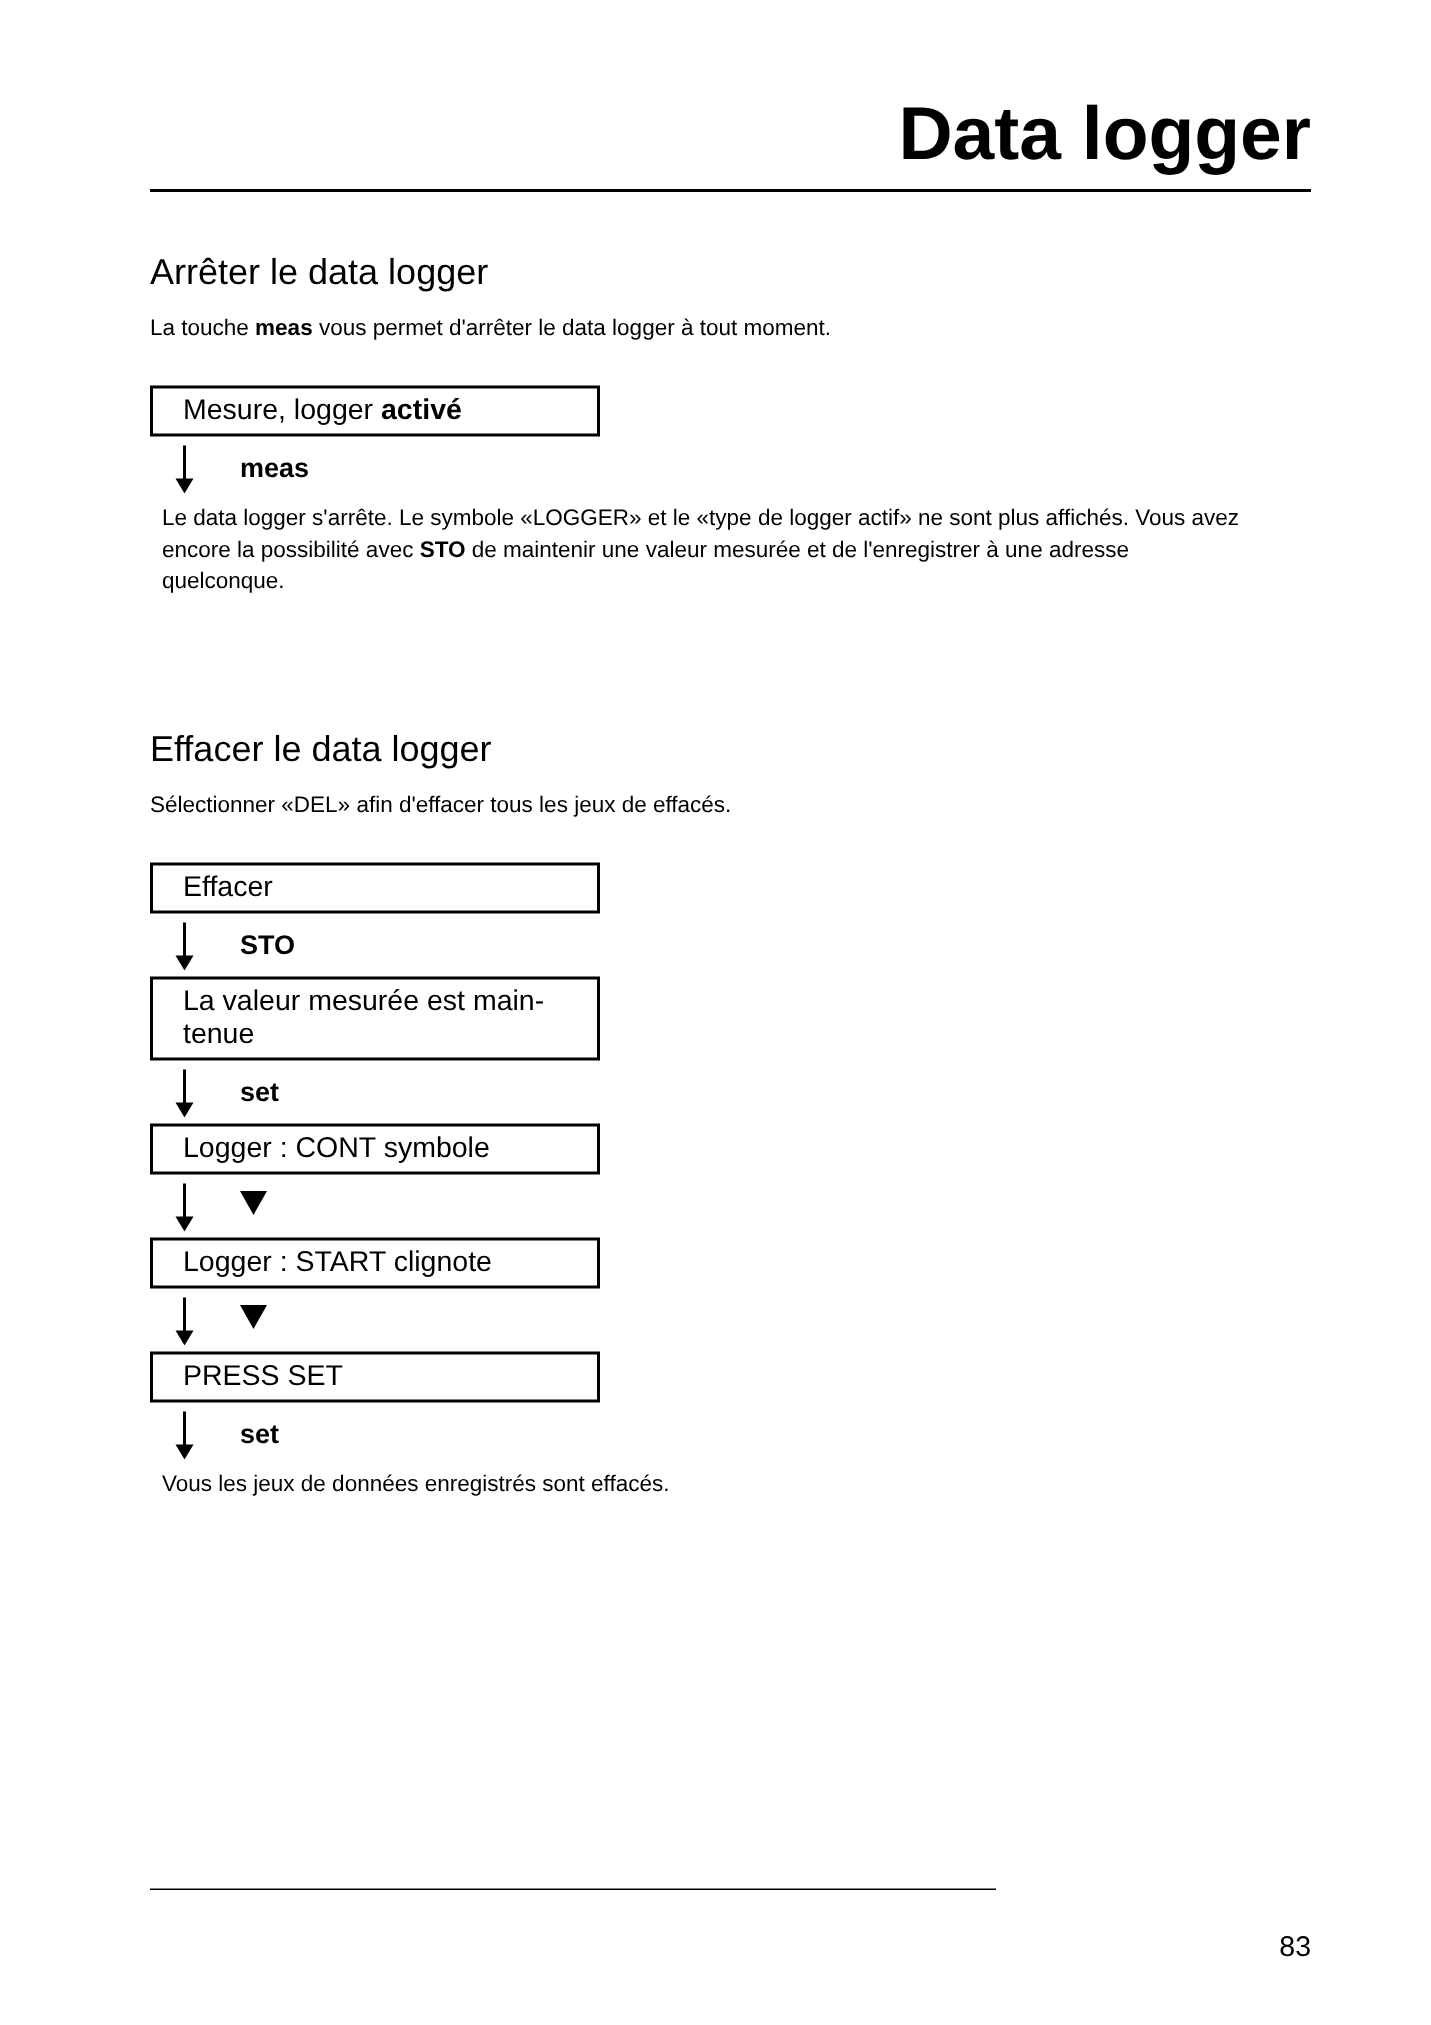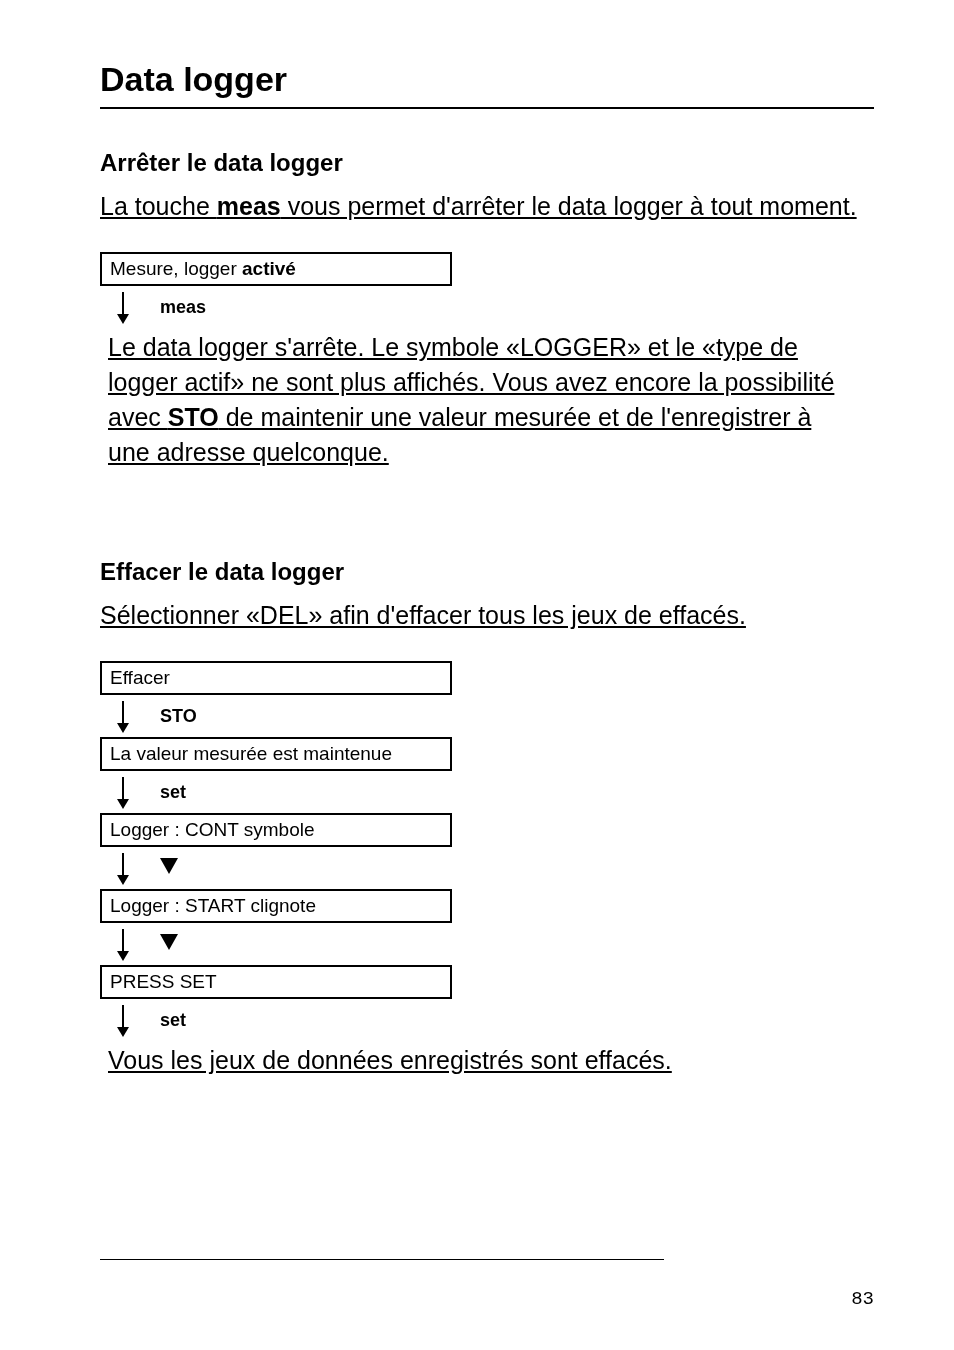--- a/index.html
+++ b/index.html
@@ -9,45 +9,44 @@
     }
     body {
       font-family: Arial, Helvetica, sans-serif;
       background: #fff;
       width: 954px;
       height: 1350px;
       padding: 60px 80px 40px 100px;
       position: relative;
     }
     .page-title {
-      font-size: 34px;
+      font-size: 50px;
       font-weight: bold;
-      text-align: left;
+      text-align: right;
       padding-bottom: 8px;
       border-bottom: 2px solid #000;
       margin-bottom: 40px;
     }
     .section-heading {
       font-size: 24px;
-      font-weight: bold;
+      font-weight: normal;
       margin-bottom: 12px;
     }
     .body-line, .result-block {
-      font-size: 25px;
+      font-size: 15px;
       line-height: 1.4;
-      text-decoration: underline;
     }
     .intro-block {
       margin-bottom: 28px;
     }
     .step-box {
       border: 2px solid #000;
-      padding: 4px 8px;
+      padding: 4px 20px;
       font-size: 19px;
-      width: 352px;
+      width: 300px;
       margin-left: 0;
     }
     .arrow-row {
       display: flex;
       align-items: center;
       gap: 18px;
       margin: 4px 0 4px 14px;
       height: 34px;
     }
     .arrow-svg {
@@ -79,21 +78,20 @@
       left: 100px;
       right: 290px;
       height: 1px;
       background: #000;
     }
     .page-number {
       position: absolute;
       bottom: 40px;
       right: 80px;
       font-size: 19px;
-      font-family: Liberation Mono, monospace;
     }
   </style>
 </head>
 <body>
 
 <div class="page-title">Data logger</div>
 
 <div class="section-heading">Arrêter le data logger</div>
 <div class="body-line intro-block">
   <span>La touche </span><b>meas</b><span> vous permet d'arrêter le data logger à tout moment.</span>

